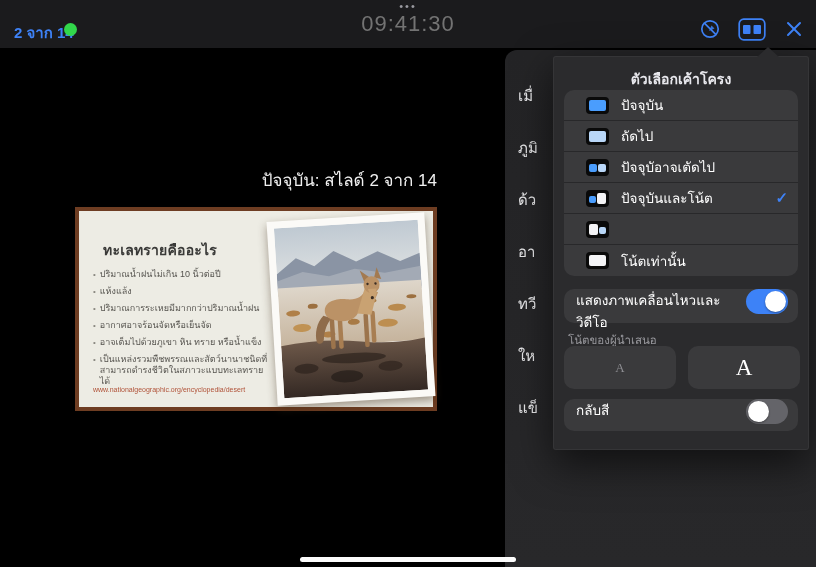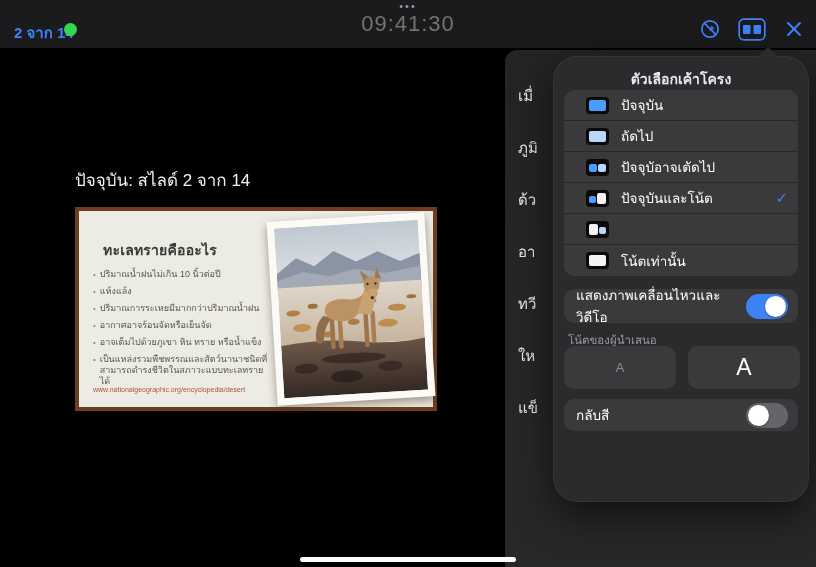--- a/index.html
+++ b/index.html
@@ -13,44 +13,44 @@
                  color:#9a9aa0; font-size:11px; letter-spacing:2px; line-height:12px; }
   .counter { position:absolute; left:14px; top:21px; color:#3e82f7; font-size:15px; font-weight:bold; }
   .record-dot { position:absolute; left:64px; top:23px; width:13px; height:13px;
                 border-radius:50%; background:#32d74b; }
   .clock { position:absolute; top:11px; left:0; width:100%; text-align:center;
            color:#737373; font-size:22px; font-weight:400; letter-spacing:1px; }
   .tb-icons { position:absolute; right:8px; top:17px; display:flex; align-items:center; gap:14px; }
   .tb-btn { width:28px; height:24px; display:flex; align-items:center; justify-content:center; }
 
   
-  .caption { position:absolute; left:75px; top:166px; width:362px; text-align:left;
+  .caption { position:absolute; left:75px; top:166px; width:362px; text-align:right;
              color:#f0f0f0; font-size:17px; }
   .slide { position:absolute; left:75px; top:207px; width:362px; height:204px;
            background:#edece4; border:4px solid #6e3d22; box-shadow:0 6px 18px rgba(0,0,0,.6);padding-left:34px; }
   .slide-title { position:absolute; left:24px; top:28px; font-size:14px; font-weight:bold;
                  color:#3a3a38; letter-spacing:.2px; }
   .bullets { position:absolute; left:14px; top:58px; width:178px; }
   .bullet { display:flex; margin-bottom:6px; color:#55534e; font-size:9px; line-height:11px; }
   .bullet .dot { color:#8a8880; margin-right:4px; font-size:8px; line-height:11px; }
   .slide-link { position:absolute; left:14px; bottom:14px; font-size:7px; color:#b05238; }
   .photo { position:absolute; left:193px; top:6px; width:158px; height:184px; background:#fbfaf7;
            padding:7px; transform:rotate(-3.5deg); box-shadow:0 4px 10px rgba(60,40,20,.45); }
   .photo svg { display:block; width:100%; height:100%; }
 
   
   .notes-panel { position:absolute; left:505px; top:50px; width:311px; height:517px;
                  background:linear-gradient(180deg,#242426,#28282a); border-top-left-radius:12px; }
   .notes-text { position:absolute; left:13px; top:33px; color:#e8e8ea; font-size:15px;
                 line-height:26px; white-space:pre; }
 
   
-  .popover { position:absolute; left:553px; top:56px; width:256px; height:446px;
-             background:#2b2b2d; border:1px solid rgba(255,255,255,.05); border-radius:24px;
-             box-shadow:0 14px 40px rgba(0,0,0,.6); }
+  .popover { position:absolute; left:553px; top:56px; width:256px; height:394px;
+             background:#2b2b2d; border:1px solid rgba(255,255,255,.05); border-radius:3px;
+             box-shadow:0 14px 40px rgba(0,0,0,.6);font-family:Liberation Serif, serif; }
   .pop-arrow { position:absolute; left:203px; top:-10px; width:0; height:0;
                border-left:11px solid transparent; border-right:11px solid transparent;
                border-bottom:10px solid #2b2b2d; }
   .pop-title { position:absolute; top:11px; left:0; width:100%; text-align:center;
                color:#e8e8ed; font-size:14px; font-weight:bold; }
   .opt-list { position:absolute; top:33px; left:10px; right:10px; border-radius:10px; overflow:hidden; }
   .opt-row { height:31px; background:#3a3a3c; display:flex; align-items:center;
              border-bottom:1px solid #28282a; padding:0 10px 0 22px; }
   .opt-row:last-child { border-bottom:none; }
   .opt-label { color:#fff; font-size:13.5px; margin-left:12px; flex:1; }
@@ -62,21 +62,21 @@
   .ic-next i.a      { left:3px; top:3px; right:3px; bottom:3px; background:#b9d7f8; }
   .ic-curnext i.a   { left:3px; top:5px; width:8px; height:8px; background:#4a9dfd; }
   .ic-curnext i.b   { left:12px; top:5px; width:8px; height:8px; background:#b9d7f8; }
   .ic-curnote i.a   { left:3px; top:6px; width:7px; height:7px; background:#4a9dfd; }
   .ic-curnote i.b   { left:11px; top:3px; width:9px; height:11px; background:#f4f4f6; }
   .ic-nextnote i.a  { left:3px; top:3px; width:9px; height:11px; background:#f4f4f6; }
   .ic-nextnote i.b  { left:13px; top:6px; width:7px; height:7px; background:#b9d7f8; }
   .ic-noteonly i.a  { left:3px; top:3px; right:3px; bottom:3px; background:#f4f4f6; }
 
   .pop-row { position:absolute; left:10px; right:10px; background:#3a3a3c; border-radius:10px;
-             display:flex; align-items:center; padding:0 10px 0 12px; }
+             display:flex; padding:0 10px 0 12px; }
   .row-anim { top:232px; height:34px; }
   .row-invert { top:342px; height:32px; }
   .pop-row .row-label { color:#fff; font-size:13.5px; flex:1; }
   .toggle { position:relative; width:42px; height:25px; border-radius:13px; flex:0 0 42px; }
   .toggle .knob { position:absolute; top:2px; width:21px; height:21px; border-radius:50%;
                   background:#fff; box-shadow:0 1px 2px rgba(0,0,0,.4); }
   .toggle.on { background:#3d82f7; } .toggle.on .knob { right:2px; }
   .toggle.off { background:#646469; } .toggle.off .knob { left:2px; }
 
   .notes-label { position:absolute; top:274px; left:14px; color:#98989d; font-size:11.5px; }

